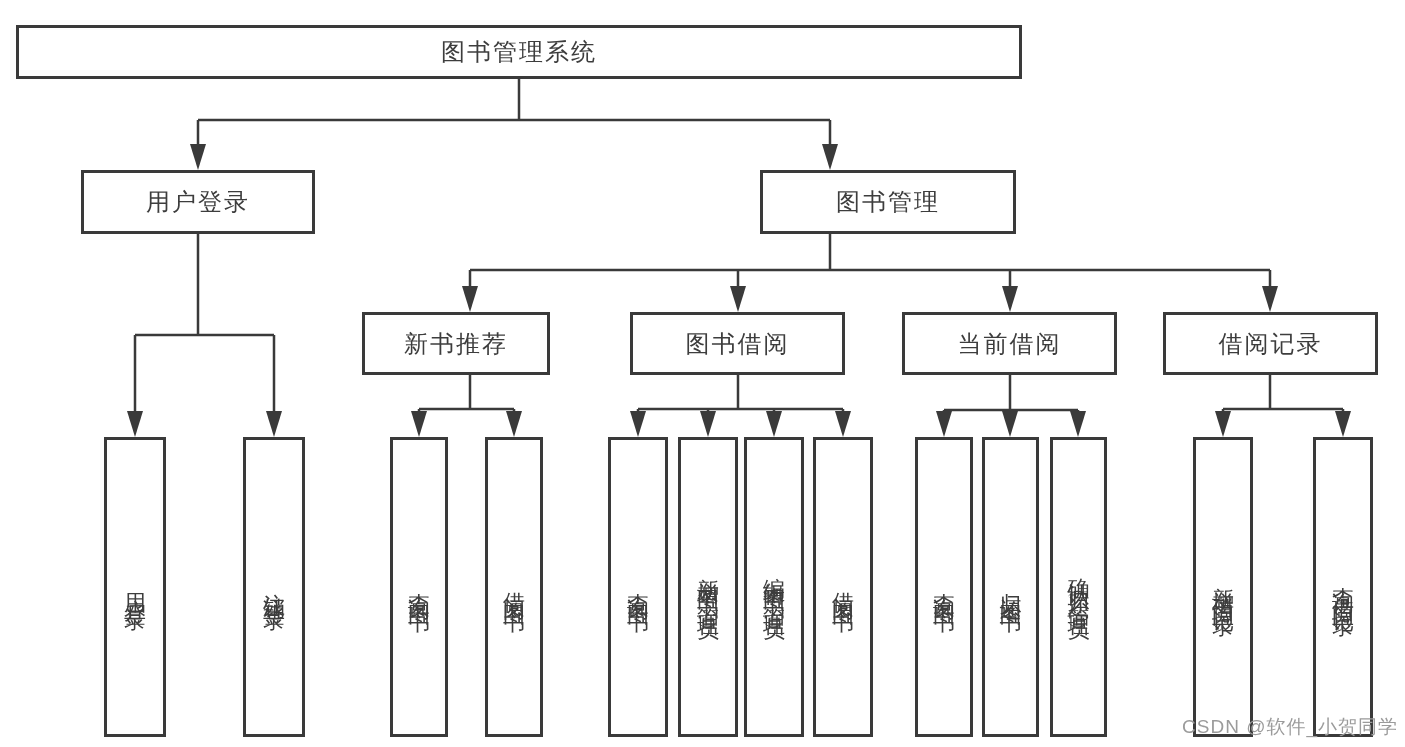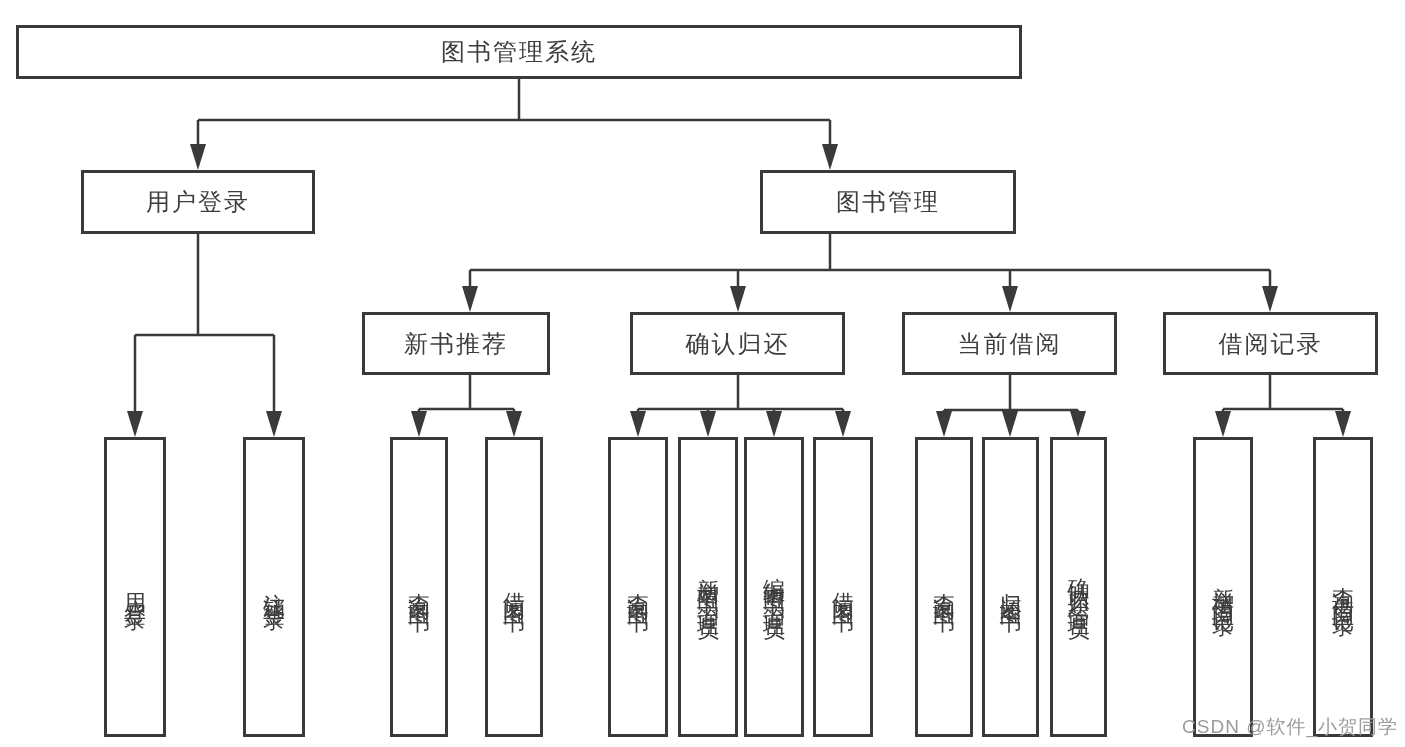--- a/index.html
+++ b/index.html
@@ -104,21 +104,21 @@
       <polygon points="1335,411 1351,411 1343,437"></polygon>
     </g>
   </svg>
 
   <div class="node" style="left:16px; top:25px; width:1006px; height:54px;">图书管理系统</div>
 
   <div class="node" style="left:81px; top:170px; width:234px; height:64px;">用户登录</div>
   <div class="node" style="left:712px; top:170px; width:256px; height:64px;margin-left:48px;">图书管理</div>
 
   <div class="node" style="left:362px; top:312px; width:188px; height:63px;">新书推荐</div>
-  <div class="node" style="left:630px; top:312px; width:215px; height:63px;">确认归还</div>
+  <div class="node" style="left:630px; top:312px; width:215px; height:63px;">图书借阅</div>
   <div class="node" style="left:1163px; top:312px; width:215px; height:63px;">借阅记录</div>
   <div class="node" style="left:902px; top:312px; width:215px; height:63px;">当前借阅</div>
 
   <div class="node v" style="left:104px; top:437px; width:62px; height:300px;">用户登录</div>
   <div class="node v" style="left:243px; top:437px; width:62px; height:300px;">注销登录</div>
 
   <div class="node v" style="left:390px; top:437px; width:58px; height:300px;">查询图书</div>
   <div class="node v" style="left:485px; top:437px; width:58px; height:300px;">借阅图书</div>
 
   <div class="node v" style="left:608px; top:437px; width:60px; height:300px;">查询图书</div>

